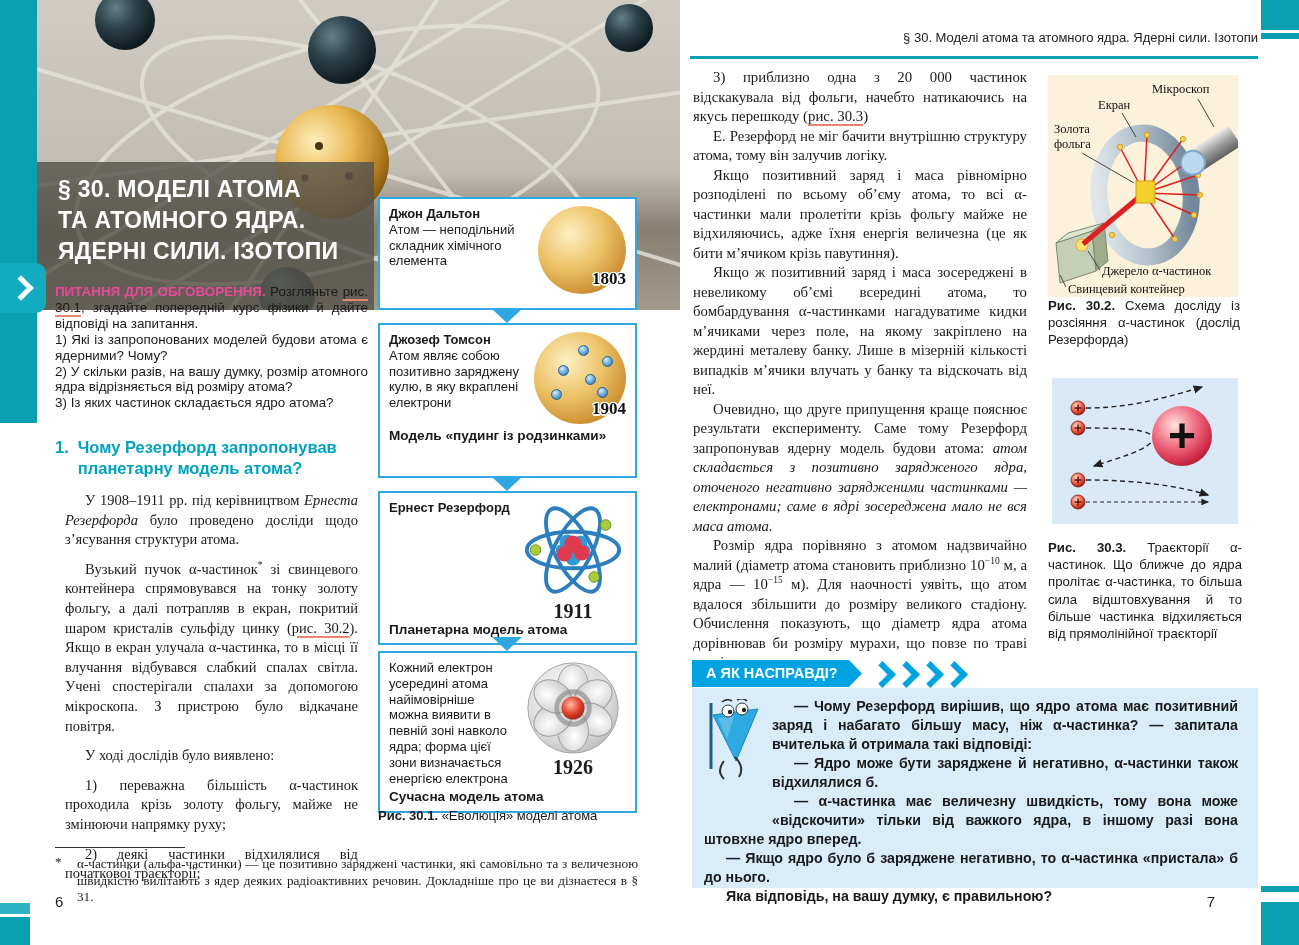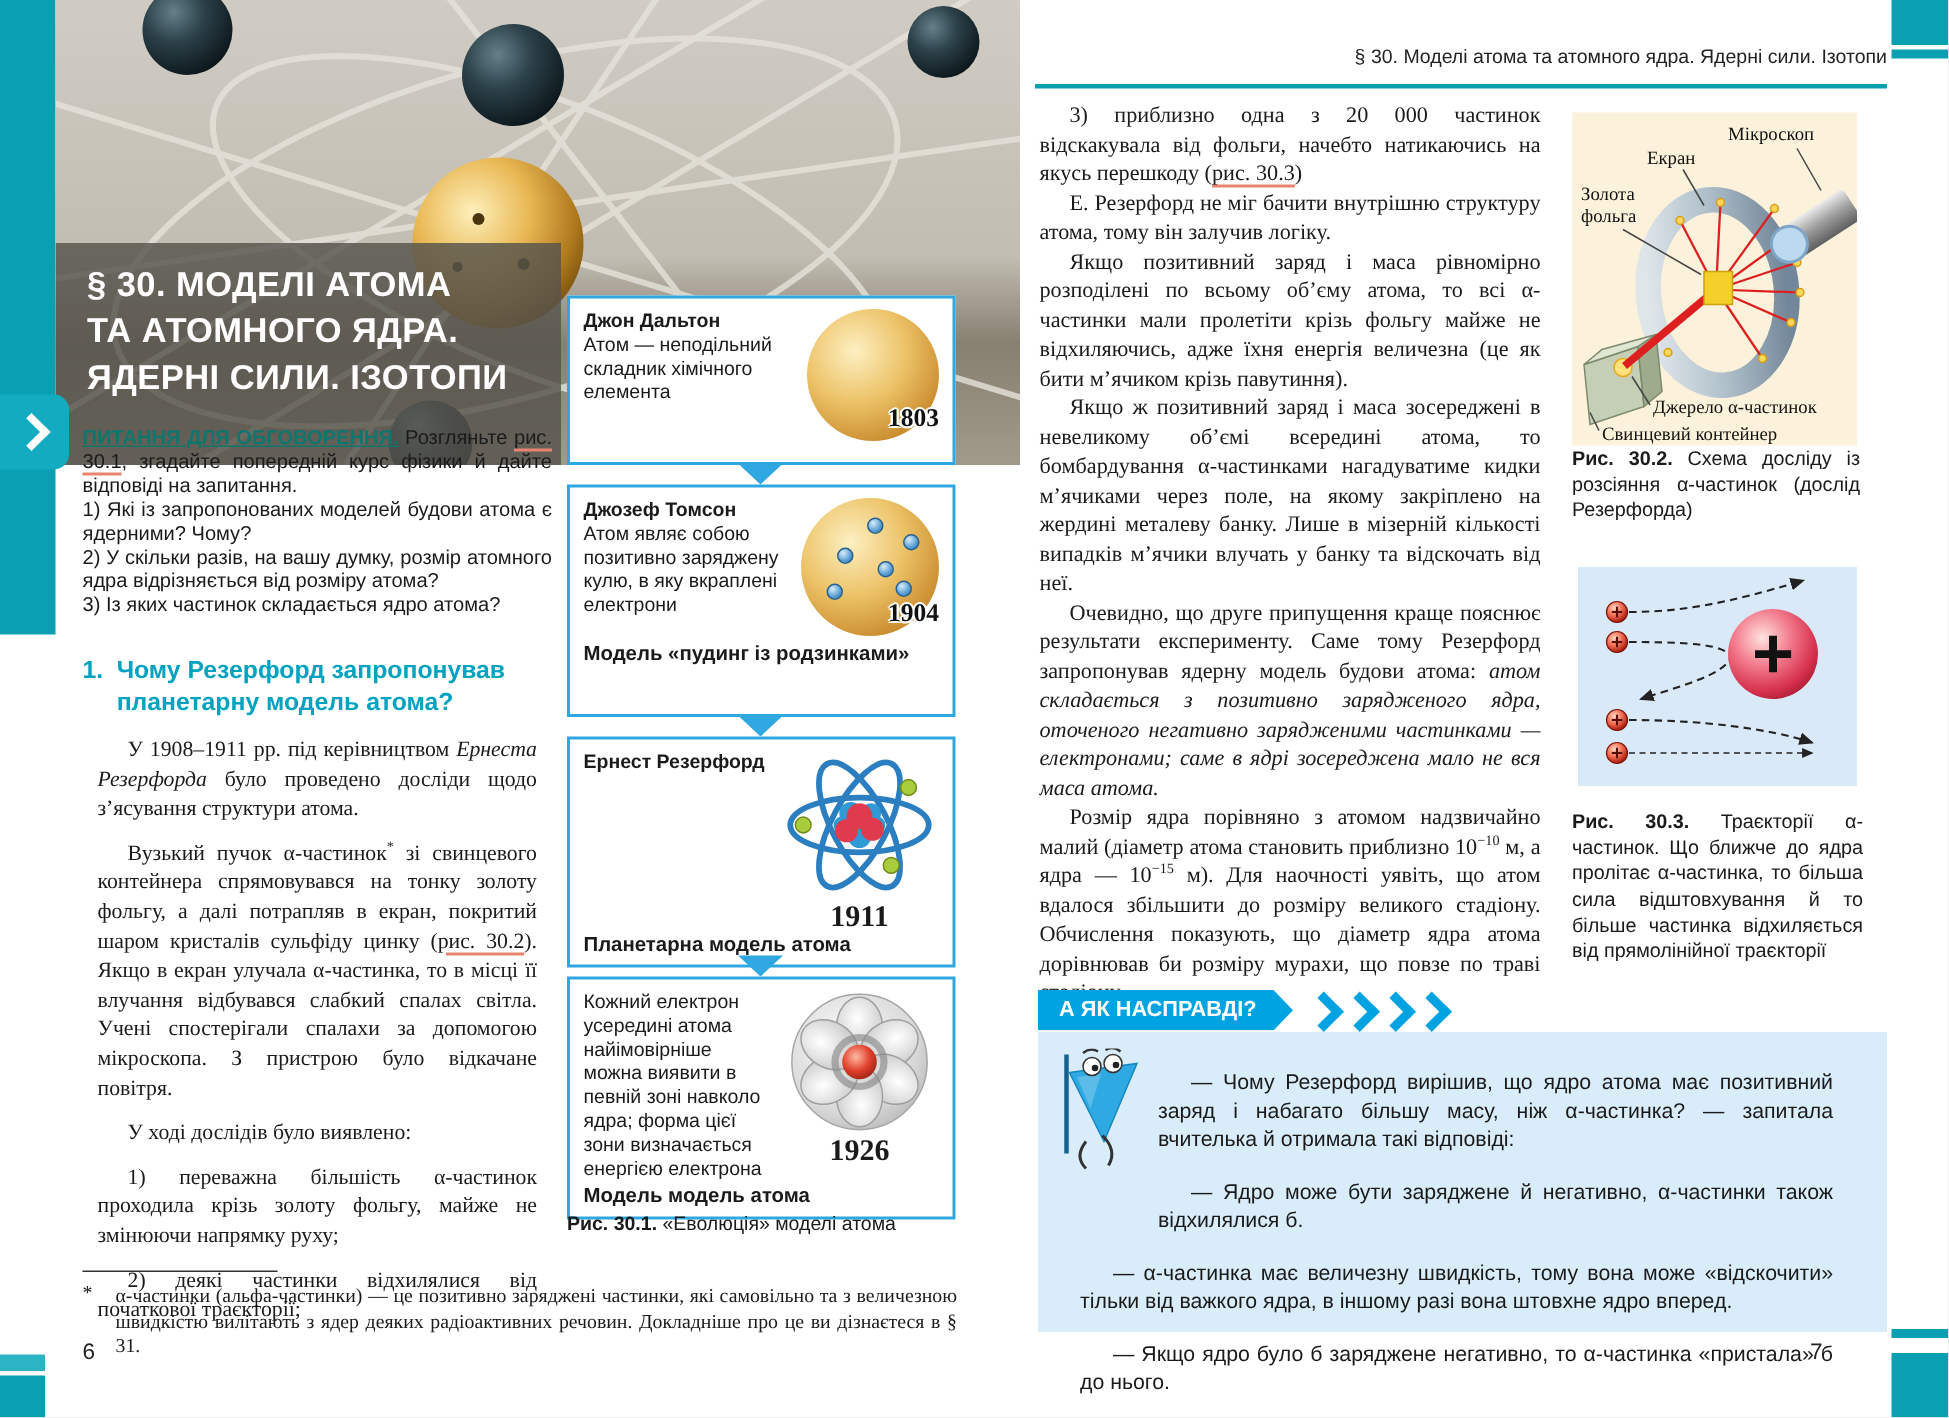--- a/index.html
+++ b/index.html
@@ -24,21 +24,21 @@
   
   .photo{left:37px;top:0;width:643px;height:310px;overflow:hidden;
          background:linear-gradient(180deg,#d0ccc4 0%,#c2bdb2 55%,#877f70 74%,#a29a8b 100%);}
   .photo svg{position:absolute;left:0;top:0;}
   .title-band{position:absolute;left:0;top:162px;width:337px;height:148px;background:rgba(86,83,76,.82);}
   .chapter-title{position:absolute;left:21px;top:174px;width:330px;color:#fff;font-weight:bold;
                  font-size:23px;line-height:31px;letter-spacing:.3px;}
 
   
   .discussion{left:55px;top:284px;width:313px;font-size:13.4px;line-height:15.9px;}
-  .disc-label{color:#0f766e;font-weight:bold;text-decoration:underline;}
+  .disc-label{color:#ec4899;font-weight:bold;}
   .section-heading{left:55px;top:437px;width:313px;display:flex;color:#00a3bf;font-weight:bold;
                    font-size:16.5px;line-height:20.5px;}
   .section-heading .num{margin-right:9px;}
   .body-left{left:55px;top:481px;width:313px;font-size:14.5px;line-height:19.6px;}
   .body-left p{margin:10px;text-indent:20px;}
   .footnote-rule{left:55px;top:847px;width:130px;height:0;border-top:1.5px solid #333;}
   .footnote{left:55px;top:856px;width:583px;font-size:13.2px;line-height:16.6px;position:absolute;
             padding-left:22px;box-sizing:border-box;}
   .footnote .mark{position:absolute;left:0;top:-2px;}
 
@@ -82,21 +82,21 @@
 
   
   .reality-header{left:692px;top:660px;width:170px;height:27px;background:#00a3e2;color:#fff;
        font-weight:bold;font-size:14.5px;line-height:27px;padding-left:14px;box-sizing:border-box;
        clip-path:polygon(0 0,calc(100% - 13px) 0,100% 50%,calc(100% - 13px) 100%,0 100%);}
   .chevrons{left:868px;top:665px;display:flex;}
   .chev-blue{width:13px;height:13px;border-top:6px solid #00a3e2;border-right:6px solid #00a3e2;
              transform:rotate(45deg);margin-left:5px;}
   .reality-panel{left:692px;top:688px;width:566px;height:200px;background:#d9ecf9;
                  padding:9px 20px 0 12px;box-sizing:border-box;font-size:14.2px;line-height:19px;}
-  .reality-panel p{margin:16px;text-indent:22px;}
+  .reality-panel p{margin:0;text-indent:22px;font-weight:bold;}
   .mascot{float:left;width:60px;height:118px;margin:2px 8px 2px 0;}
 </style>
 </head>
 <body>
 
 <div id="canvas">
 
   <div class="abs sidebar-strip"></div>
 
   <div class="abs photo">
@@ -258,21 +258,21 @@
           <ellipse cx="50" cy="26" rx="16" ry="21" fill="url(#gPetal)" transform="rotate(240 50 50)"></ellipse>
           <ellipse cx="50" cy="26" rx="16" ry="21" fill="url(#gPetal)" transform="rotate(300 50 50)"></ellipse>
         </g>
         <circle cx="50" cy="50" r="17" fill="none" stroke="#8a8a8a" stroke-width="5" opacity=".65"></circle>
         <circle cx="50" cy="50" r="12" fill="url(#gRed)"></circle>
       </svg>
       <div class="y">1926</div>
     </div>
     <div class="tl-name"></div>
     <div>Кожний електрон усередині атома найімовірніше можна виявити в певній зоні навколо ядра; форма цієї зони визначається енергією електрона</div>
-    <div class="tl-model">Модель модель атома</div>
+    <div class="tl-model">Сучасна модель атома</div>
   </div>
 
   <div class="abs tl-caption"><span class="cap-b">Рис. 30.1.</span><span> «Еволюція» моделі атома</span></div>
 
   <div class="abs runhead">§ 30. Моделі атома та атомного ядра. Ядерні сили. Ізотопи</div>
   <div class="abs runhead-rule"></div>
   <div class="abs corner-tr-block"></div>
   <div class="abs corner-tr-bar"></div>
 
   <div class="abs body-right serif jst">

